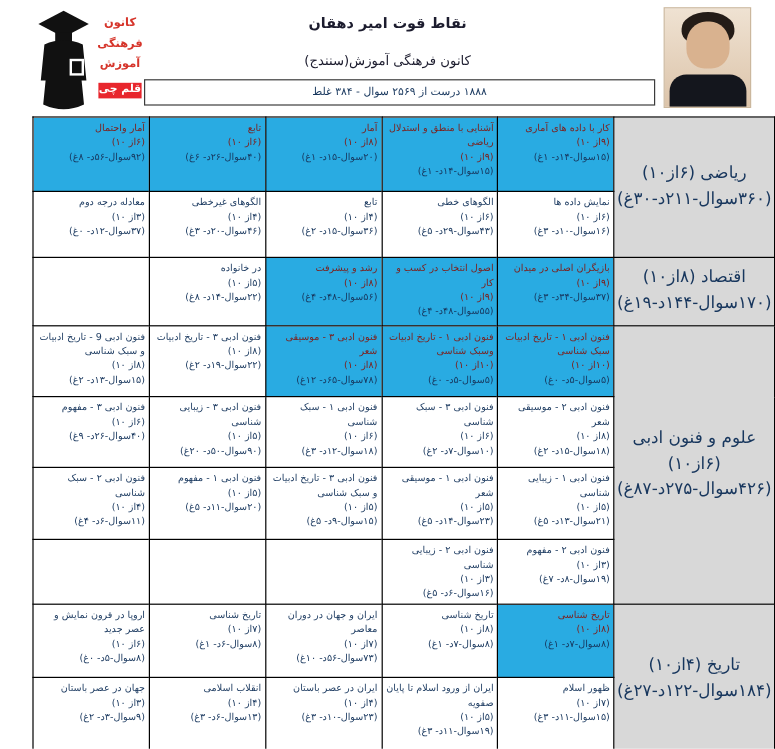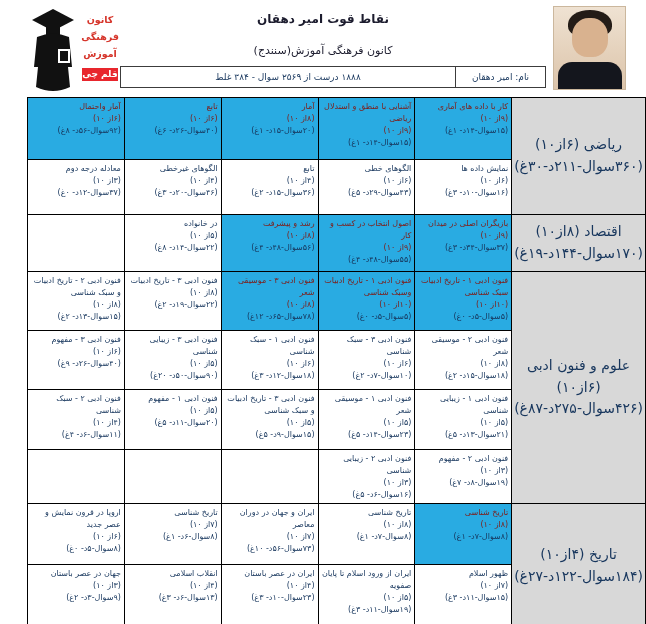--- a/index.html
+++ b/index.html
@@ -83,21 +83,20 @@
     <div class="word">فرهنگی</div>
     <div class="word">آموزش</div>
     <span class="badge">قلم چی</span>
   </div>
 </div>
 
 <div class="page-title">نقاط قوت امیر دهقان</div>
 <div class="page-subtitle">کانون فرهنگی آموزش(سنندج)</div>
 
 <div class="info-bar">
-  <div class="info-cell name">نام: امیر دهقان</div>
   <div class="info-cell score">۱۸۸۸ درست از ۲۵۶۹ سوال - ۳۸۴ غلط</div>
 </div>
 
 <div class="photo">
   <div class="hair"></div>
   <div class="face"></div>
   <div class="shirt"></div>
 </div>
 
 <table class="report">
@@ -214,21 +213,21 @@
           <div class="t-name">فنون ادبی ۳ - موسیقی شعر</div>
           <div class="t-rating">(۸از ۱۰)</div>
           <div class="t-counts">(۷۸سوال-۶۵د- ۱۲غ)</div>
         </td>
         <td class="topic white">
           <div class="t-name">فنون ادبی ۳ - تاریخ ادبیات</div>
           <div class="t-rating">(۸از ۱۰)</div>
           <div class="t-counts">(۲۲سوال-۱۹د- ۲غ)</div>
         </td>
         <td class="topic white">
-          <div class="t-name">فنون ادبی ۲ - تاریخ ادبیات و سبک شناسی</div>
+          <div class="t-name">فنون ادبی 9 - تاریخ ادبیات و سبک شناسی</div>
           <div class="t-rating">(۸از ۱۰)</div>
           <div class="t-counts">(۱۵سوال-۱۳د- ۲غ)</div>
         </td>
       </tr>
       <tr style="height: 59px;">
         <td class="topic white">
           <div class="t-name">فنون ادبی ۲ - موسیقی شعر</div>
           <div class="t-rating">(۸از ۱۰)</div>
           <div class="t-counts">(۱۸سوال-۱۵د- ۲غ)</div>
         </td>

